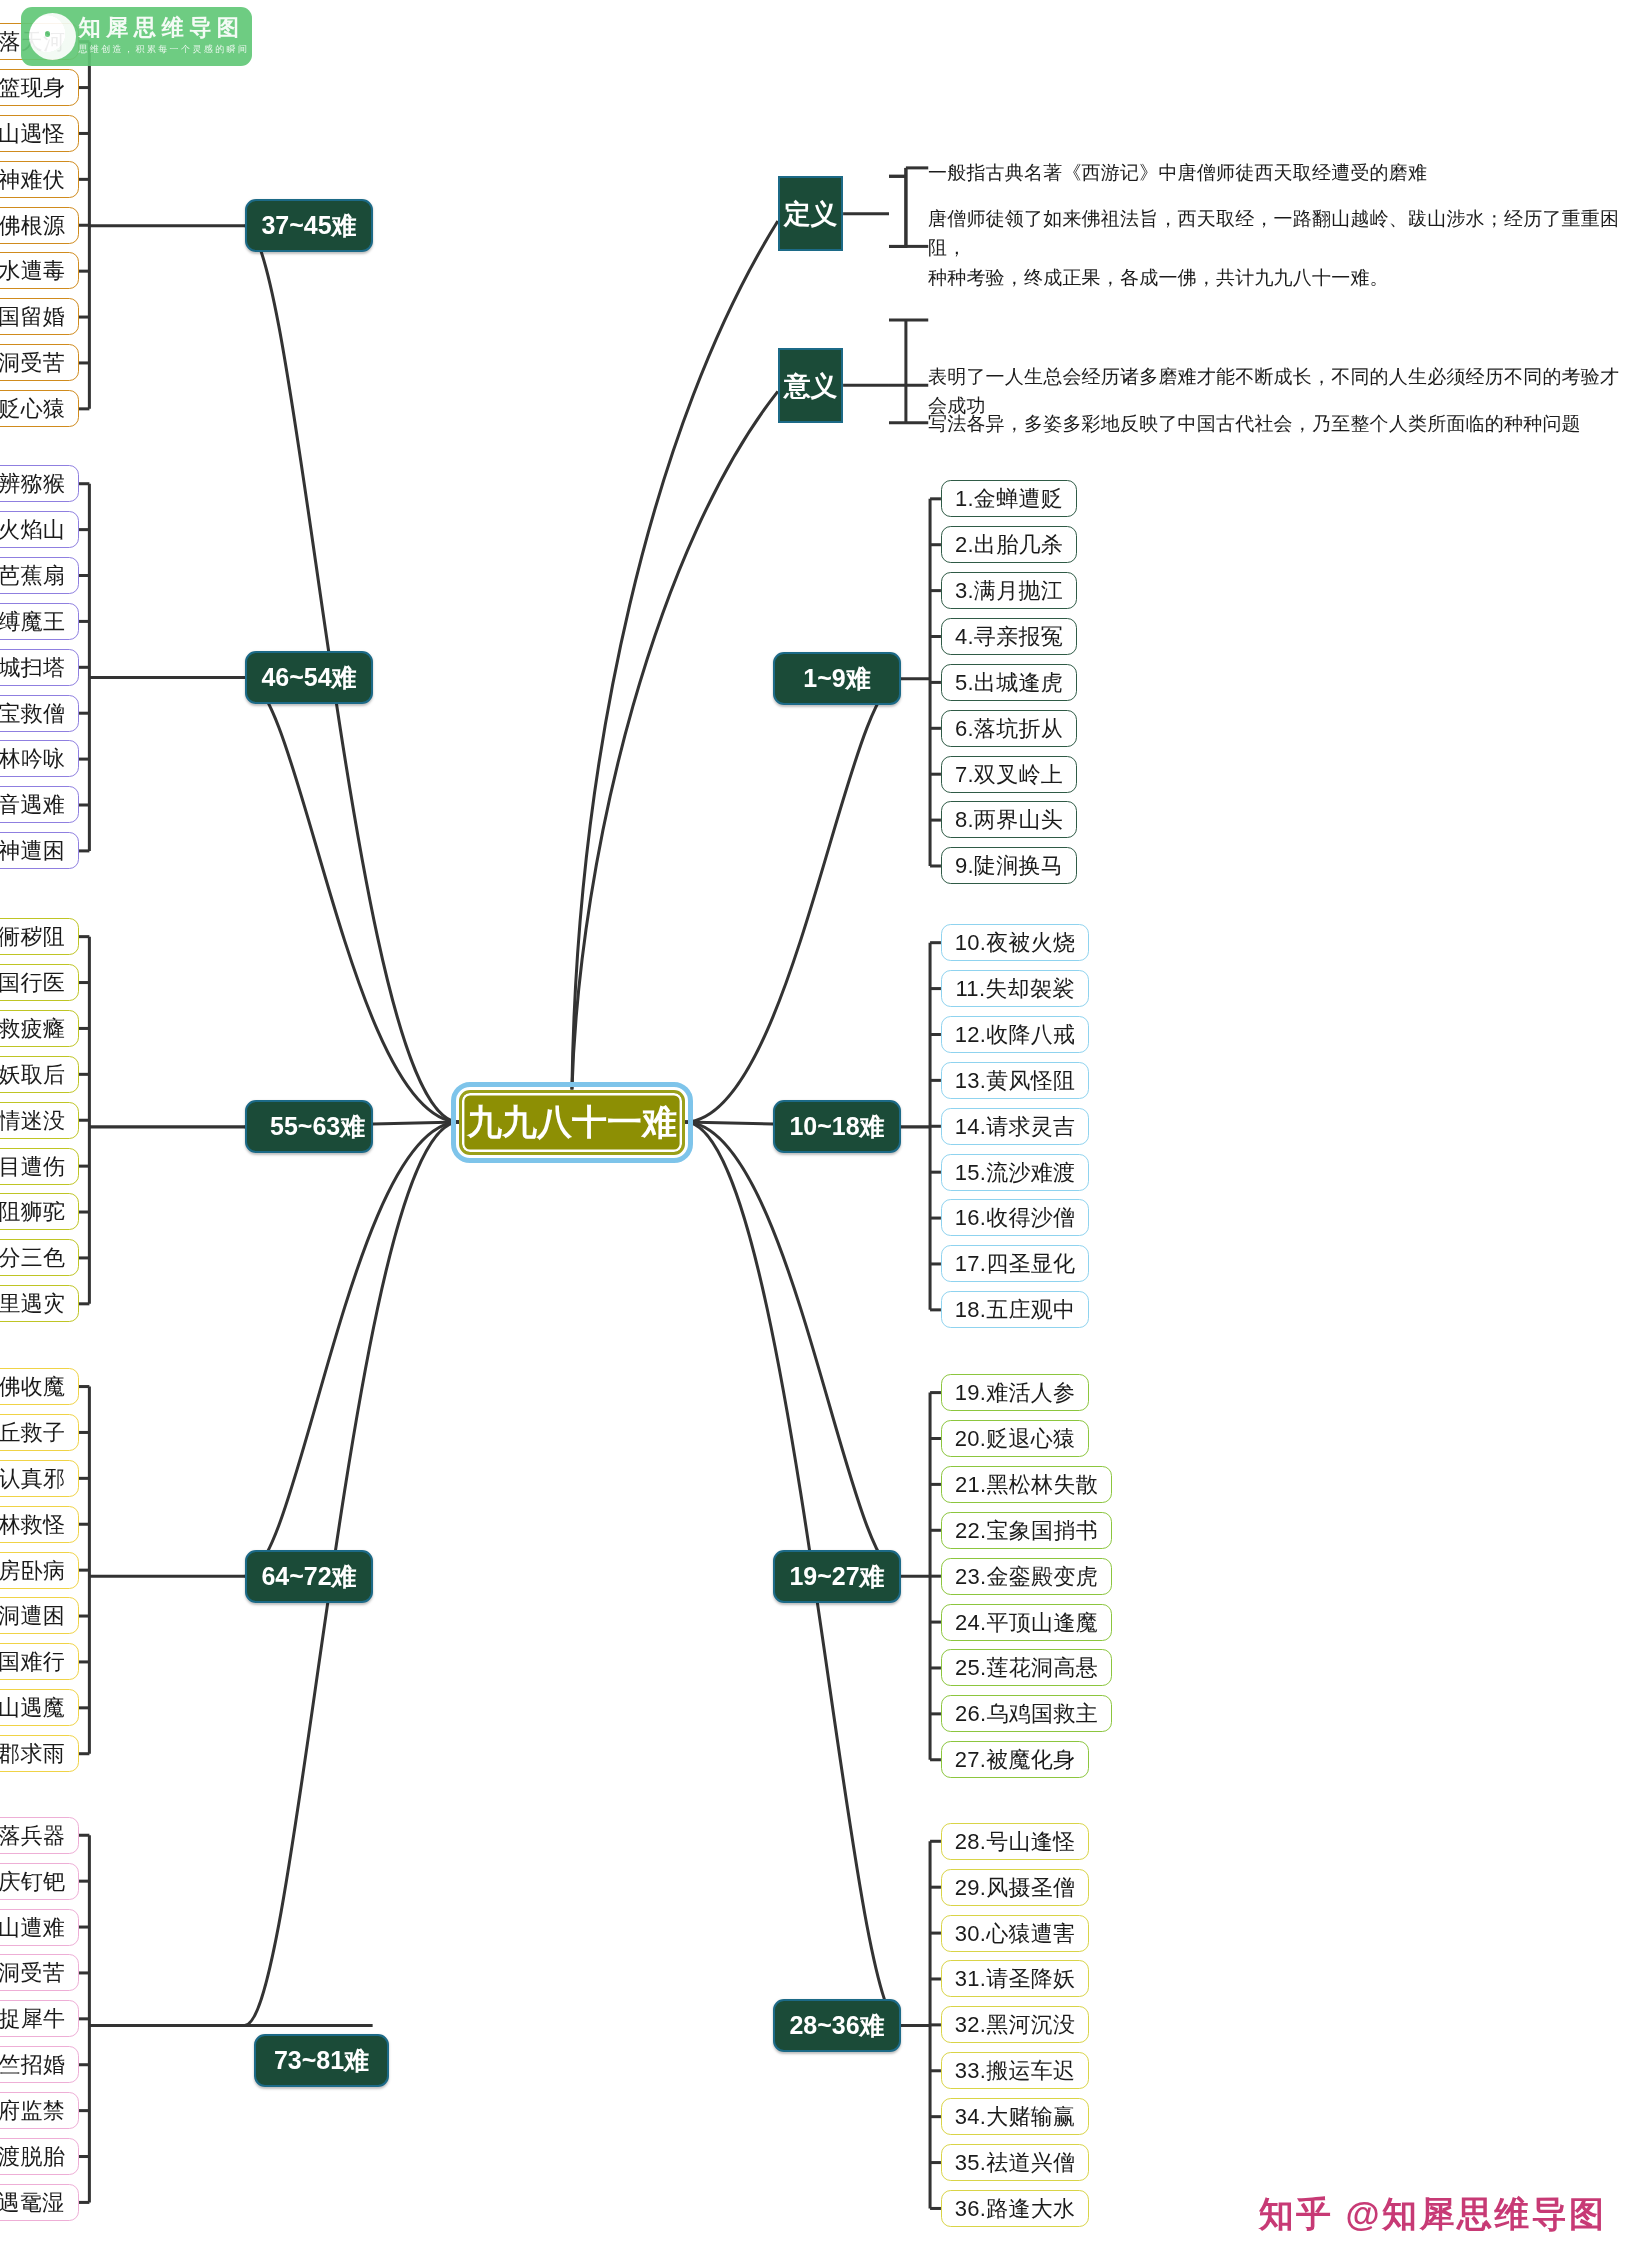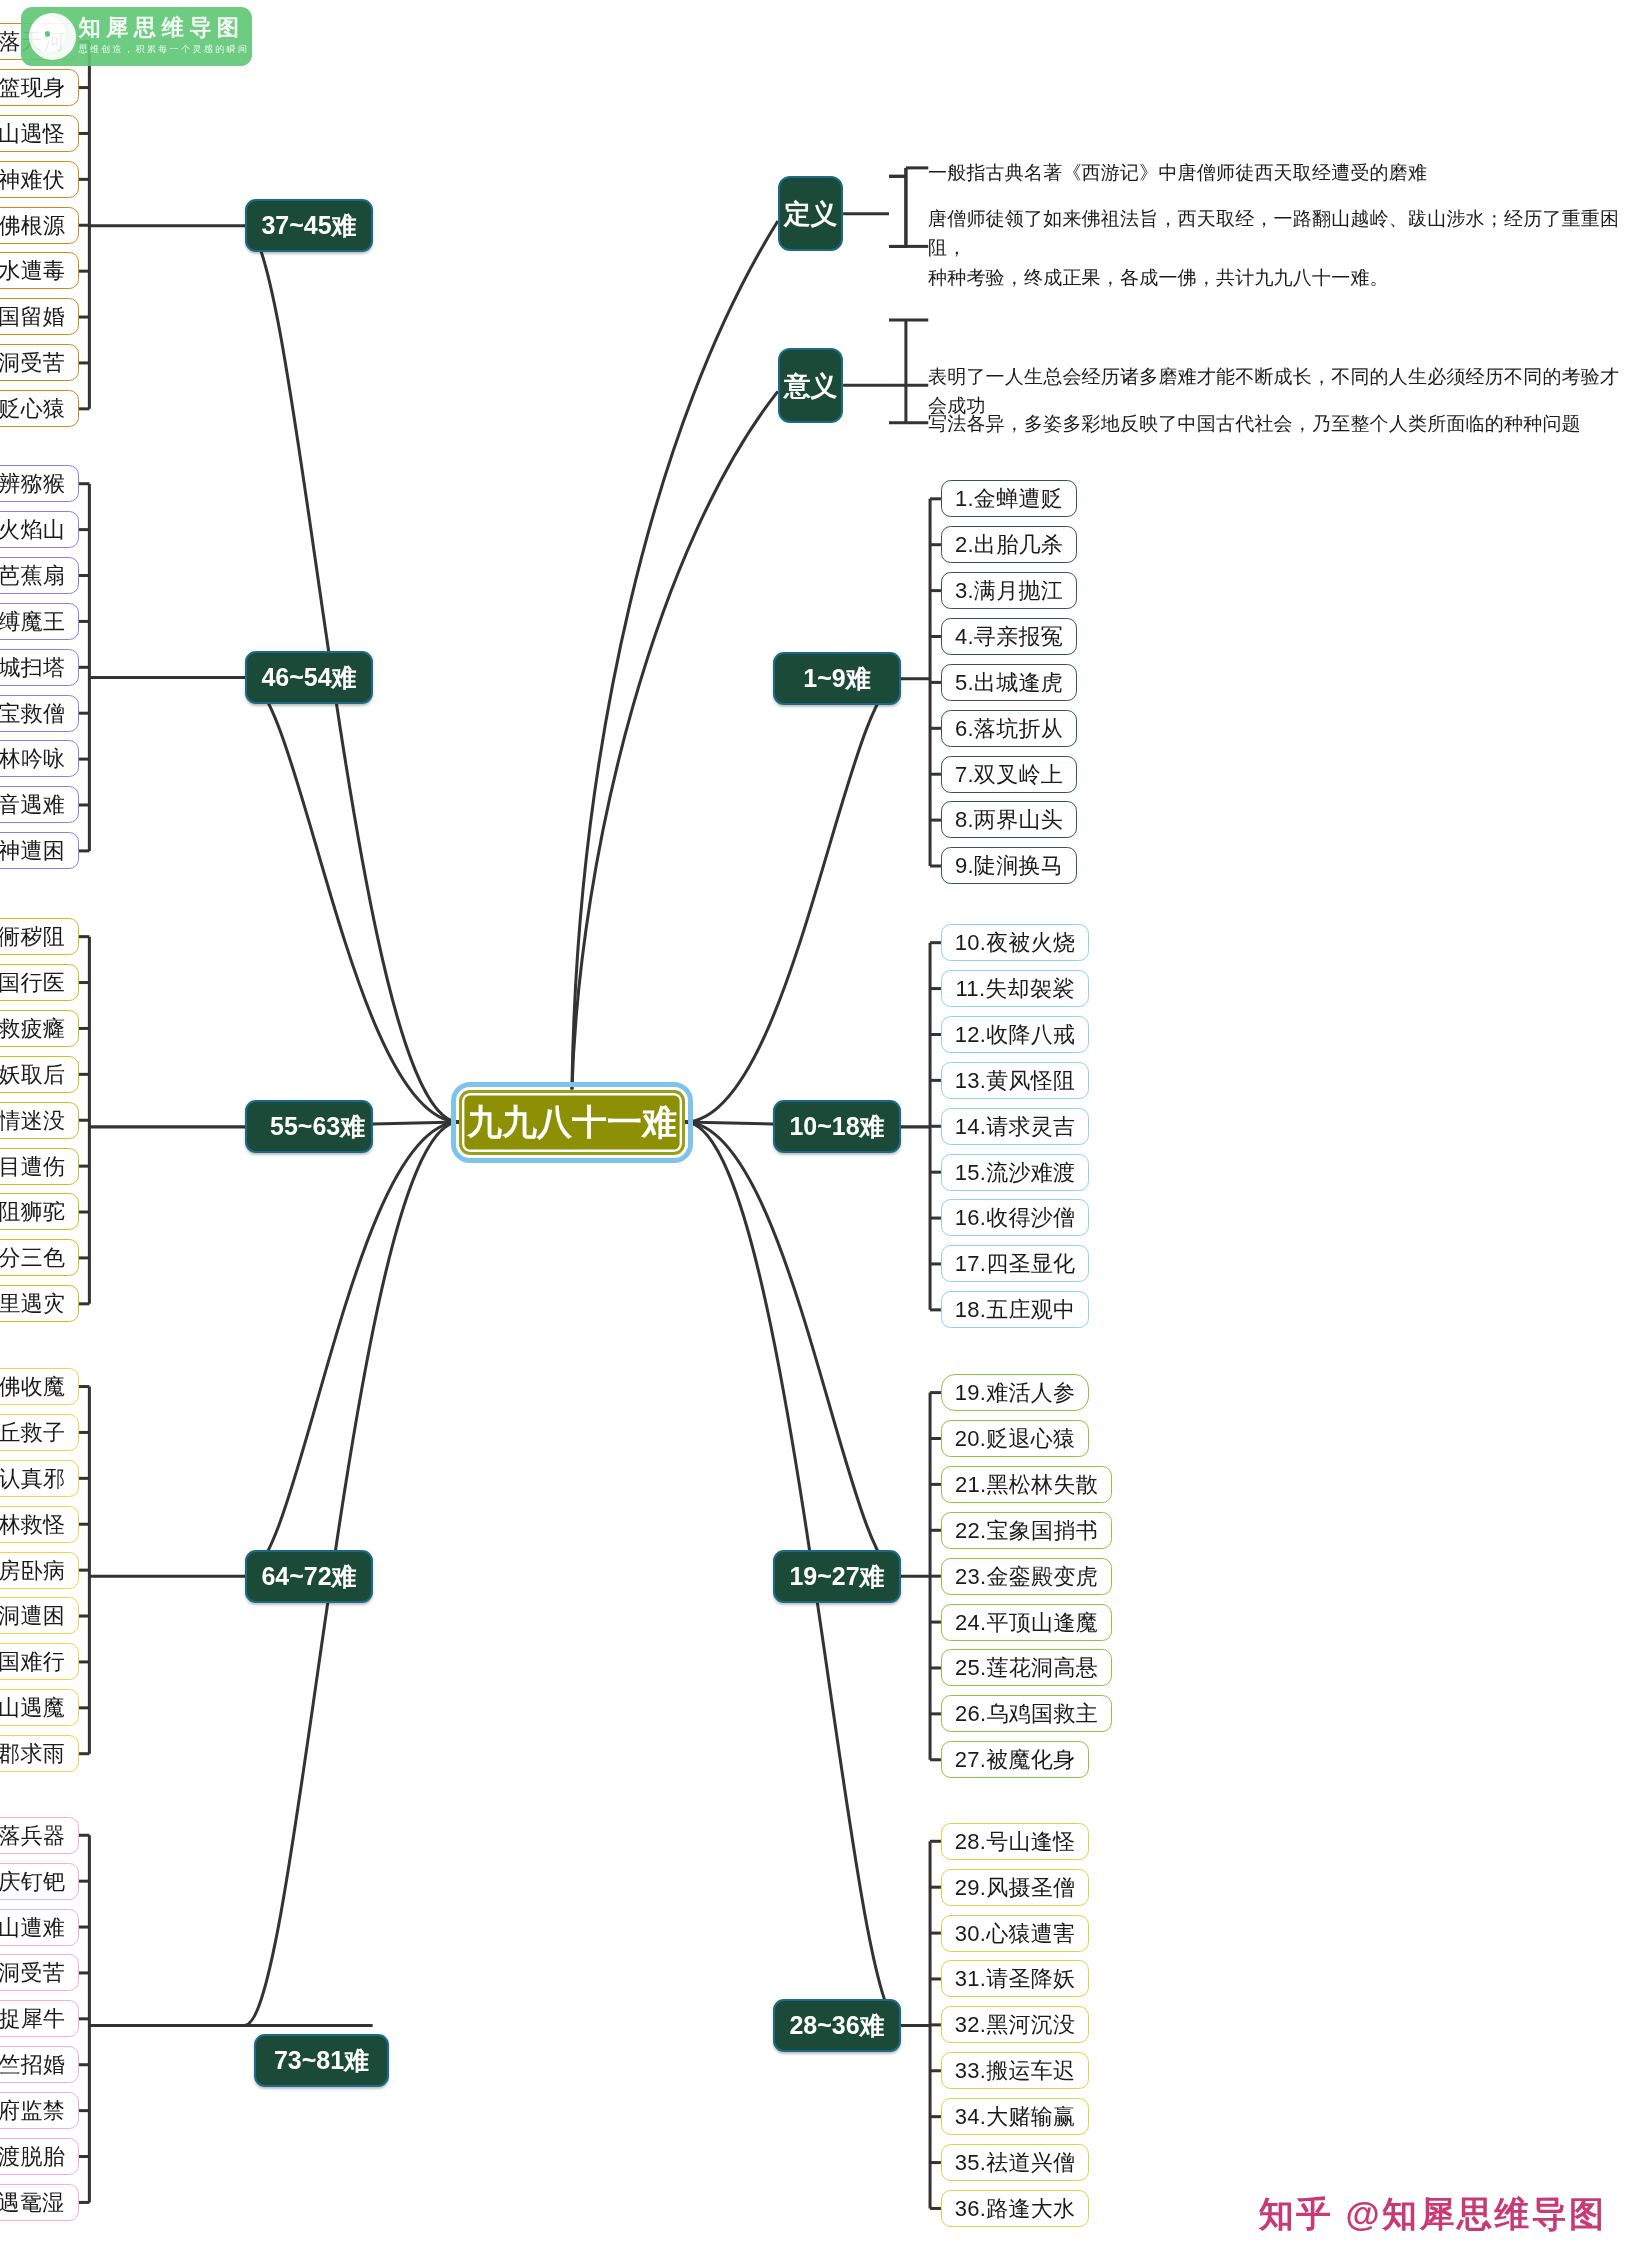--- a/index.html
+++ b/index.html
@@ -19,21 +19,21 @@
     height:37px;padding:0 11px;font-size:22px;color:#1b1b1b;letter-spacing:0.3px;
   }
 
   .group{
     background:#1b4b38;border:2.4px solid #1c6a87;border-radius:11px;
     color:#ffffff;font-size:25px;font-weight:bold;height:53px;padding:0 15.7px;
     box-shadow:0 1.2px 2.4px rgba(0,0,0,.25);
   }
 
   .sub{
-    background:#1b4b38;border:2.4px solid #1c6a87;border-radius:12px;
+    background:#1b4b38;border:2.4px solid #1c6a87;border-radius:0;
     color:#ffffff;font-size:26.6px;font-weight:bold;
     width:65px;height:75px;
   }
 
   .center{
     background:#8d8f04;border:3px solid #9aa01a;border-radius:11px;
     color:#ffffff;font-size:35px;font-weight:bold;
     height:65px;padding:0 20.5px;
     outline:5.4px solid #7ec4ea; outline-offset:3px;
     box-shadow:0 0 0 2.4px #ffffff inset;
@@ -416,21 +416,21 @@
       </div>
       <div class="leaf node" style="border-color: rgb(143, 211, 239); left: 941px; top: 1245px; width: 148px;">
         <span>17.四圣显化</span>
       </div>
       <div class="leaf node" style="border-color: rgb(143, 211, 239); left: 941px; top: 1291px; width: 148px;">
         <span>18.五庄观中</span>
       </div>
       <div class="node group" style="left: 773px; top: 1550px; width: 128px;">
         <span>19~27难</span>
       </div>
-      <div class="leaf node" style="border-color: rgb(140, 198, 62); left: 941px; top: 1374px; width: 148px; border-radius: 14px;">
+      <div class="leaf node" style="border-color: rgb(140, 198, 62); left: 941px; top: 1374px; width: 148px;">
         <span>19.难活人参</span>
       </div>
       <div class="leaf node" style="border-color: rgb(140, 198, 62); left: 941px; top: 1420px; width: 148px;">
         <span>20.贬退心猿</span>
       </div>
       <div class="leaf node" style="border-color: rgb(140, 198, 62); left: 941px; top: 1466px; width: 171px;">
         <span>21.黑松林失散</span>
       </div>
       <div class="leaf node" style="border-color: rgb(140, 198, 62); left: 941px; top: 1512px; width: 171px;">
         <span>22.宝象国捎书</span>

